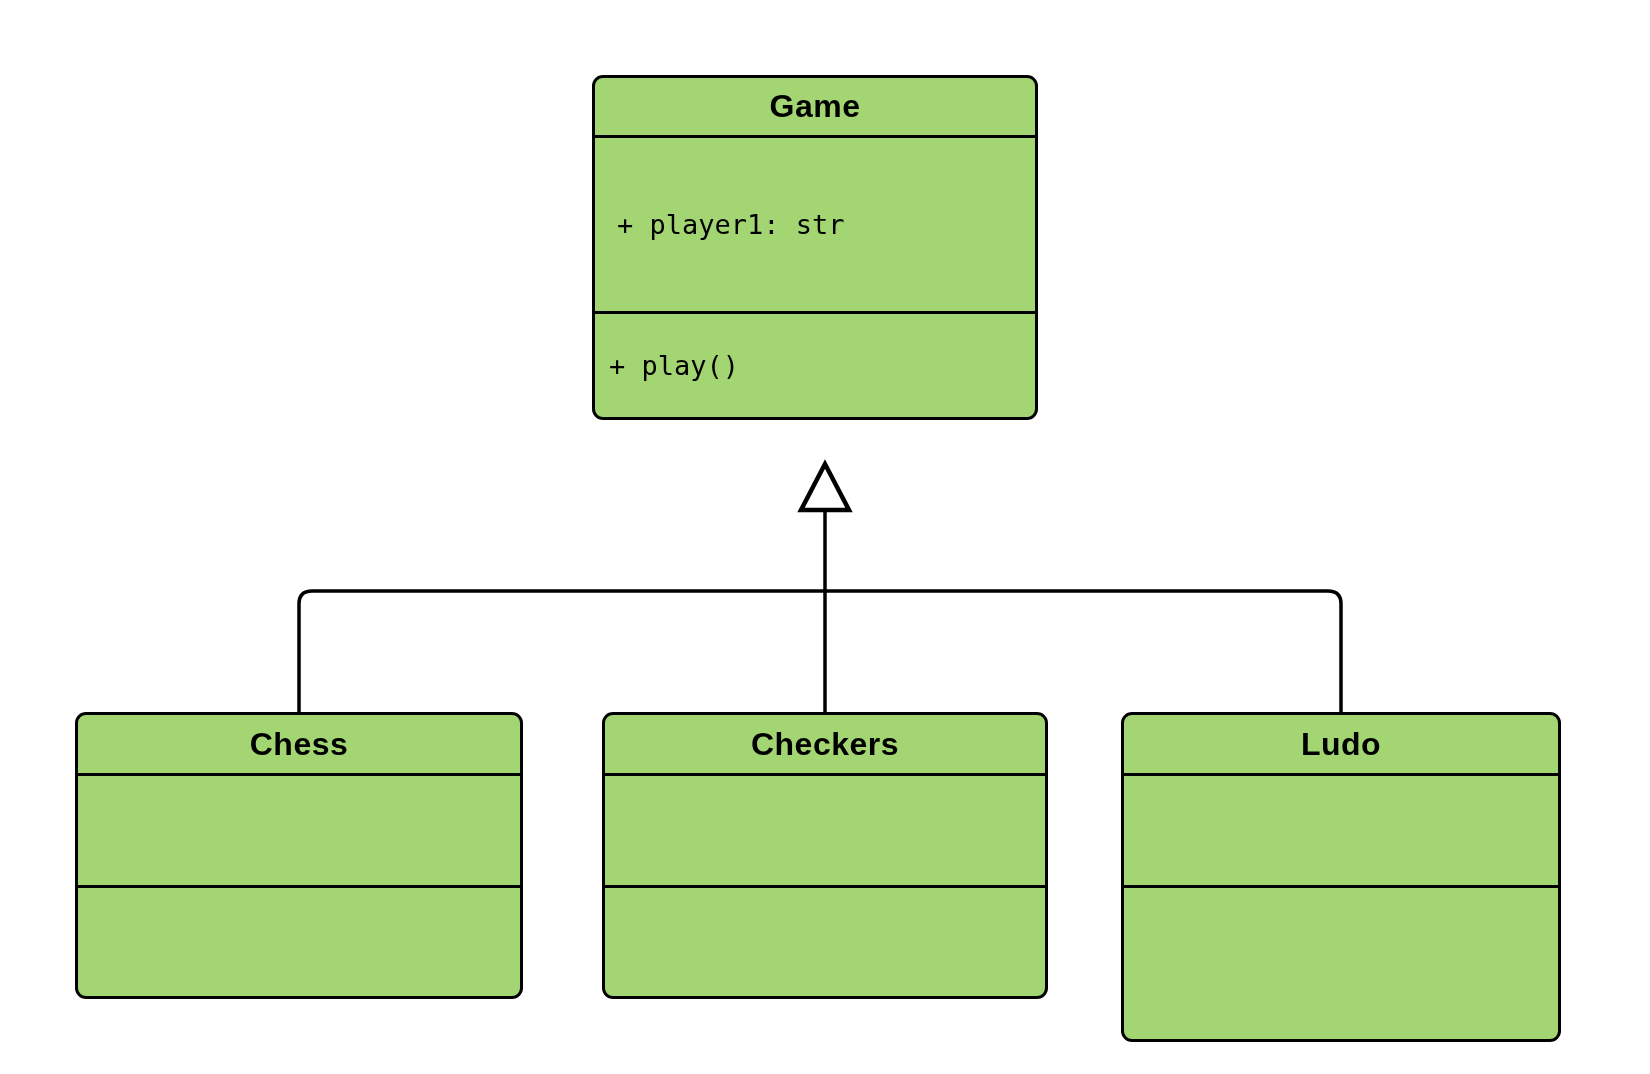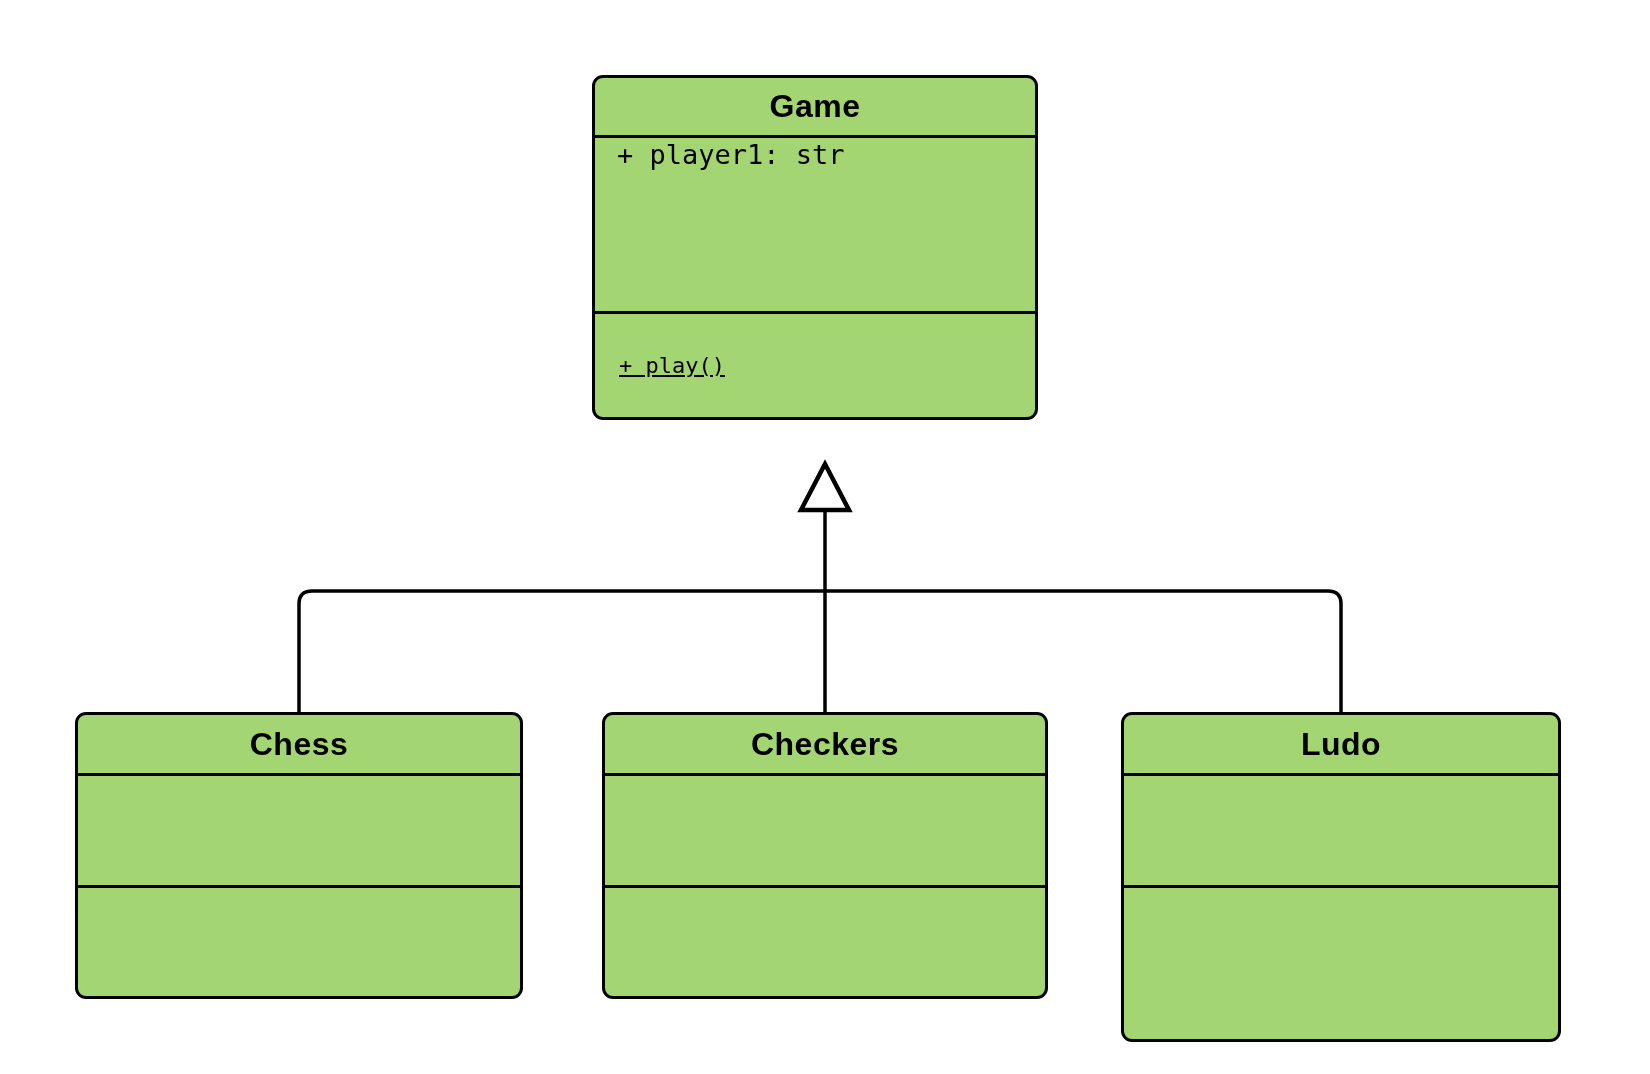--- a/index.html
+++ b/index.html
@@ -51,43 +51,42 @@
     flex: 0 0 auto;
   }
   .parent .class-title { height: 60px; }
   .child-1 .class-title, .child-2 .class-title, .child-3 .class-title { height: 61px; }
 
   .class-attributes {
     box-sizing: border-box;
     border-bottom: 3px solid #000000;
     display: flex;
     flex-direction: column;
-    justify-content: flex-start;
+    justify-content: center;
     padding: 0 0 0 22px;
     font-family: "DejaVu Sans Mono", monospace;
     font-size: 27px;
     line-height: 33px;
     color: #000000;
     flex: 0 0 auto;
   }
   .parent .class-attributes { height: 176px; }
   .child-1 .class-attributes, .child-2 .class-attributes, .child-3 .class-attributes { height: 112px; }
 
   .class-methods {
     box-sizing: border-box;
     display: flex;
     flex-direction: column;
     justify-content: center;
-    padding: 0 0 0 24px;
+    padding: 0 0 0 14px;
     font-family: "DejaVu Sans Mono", monospace;
-    font-size: 22px;
+    font-size: 27px;
     line-height: 33px;
     color: #000000;
     flex: 1 1 auto;
-    text-decoration: underline;
   }
   .member-row { white-space: pre; }
 </style>
 </head>
 <body>
 
 <div class="canvas">
 
   <svg class="edges-layer" viewBox="0 0 1650 1074" xmlns="http://www.w3.org/2000/svg">
 

